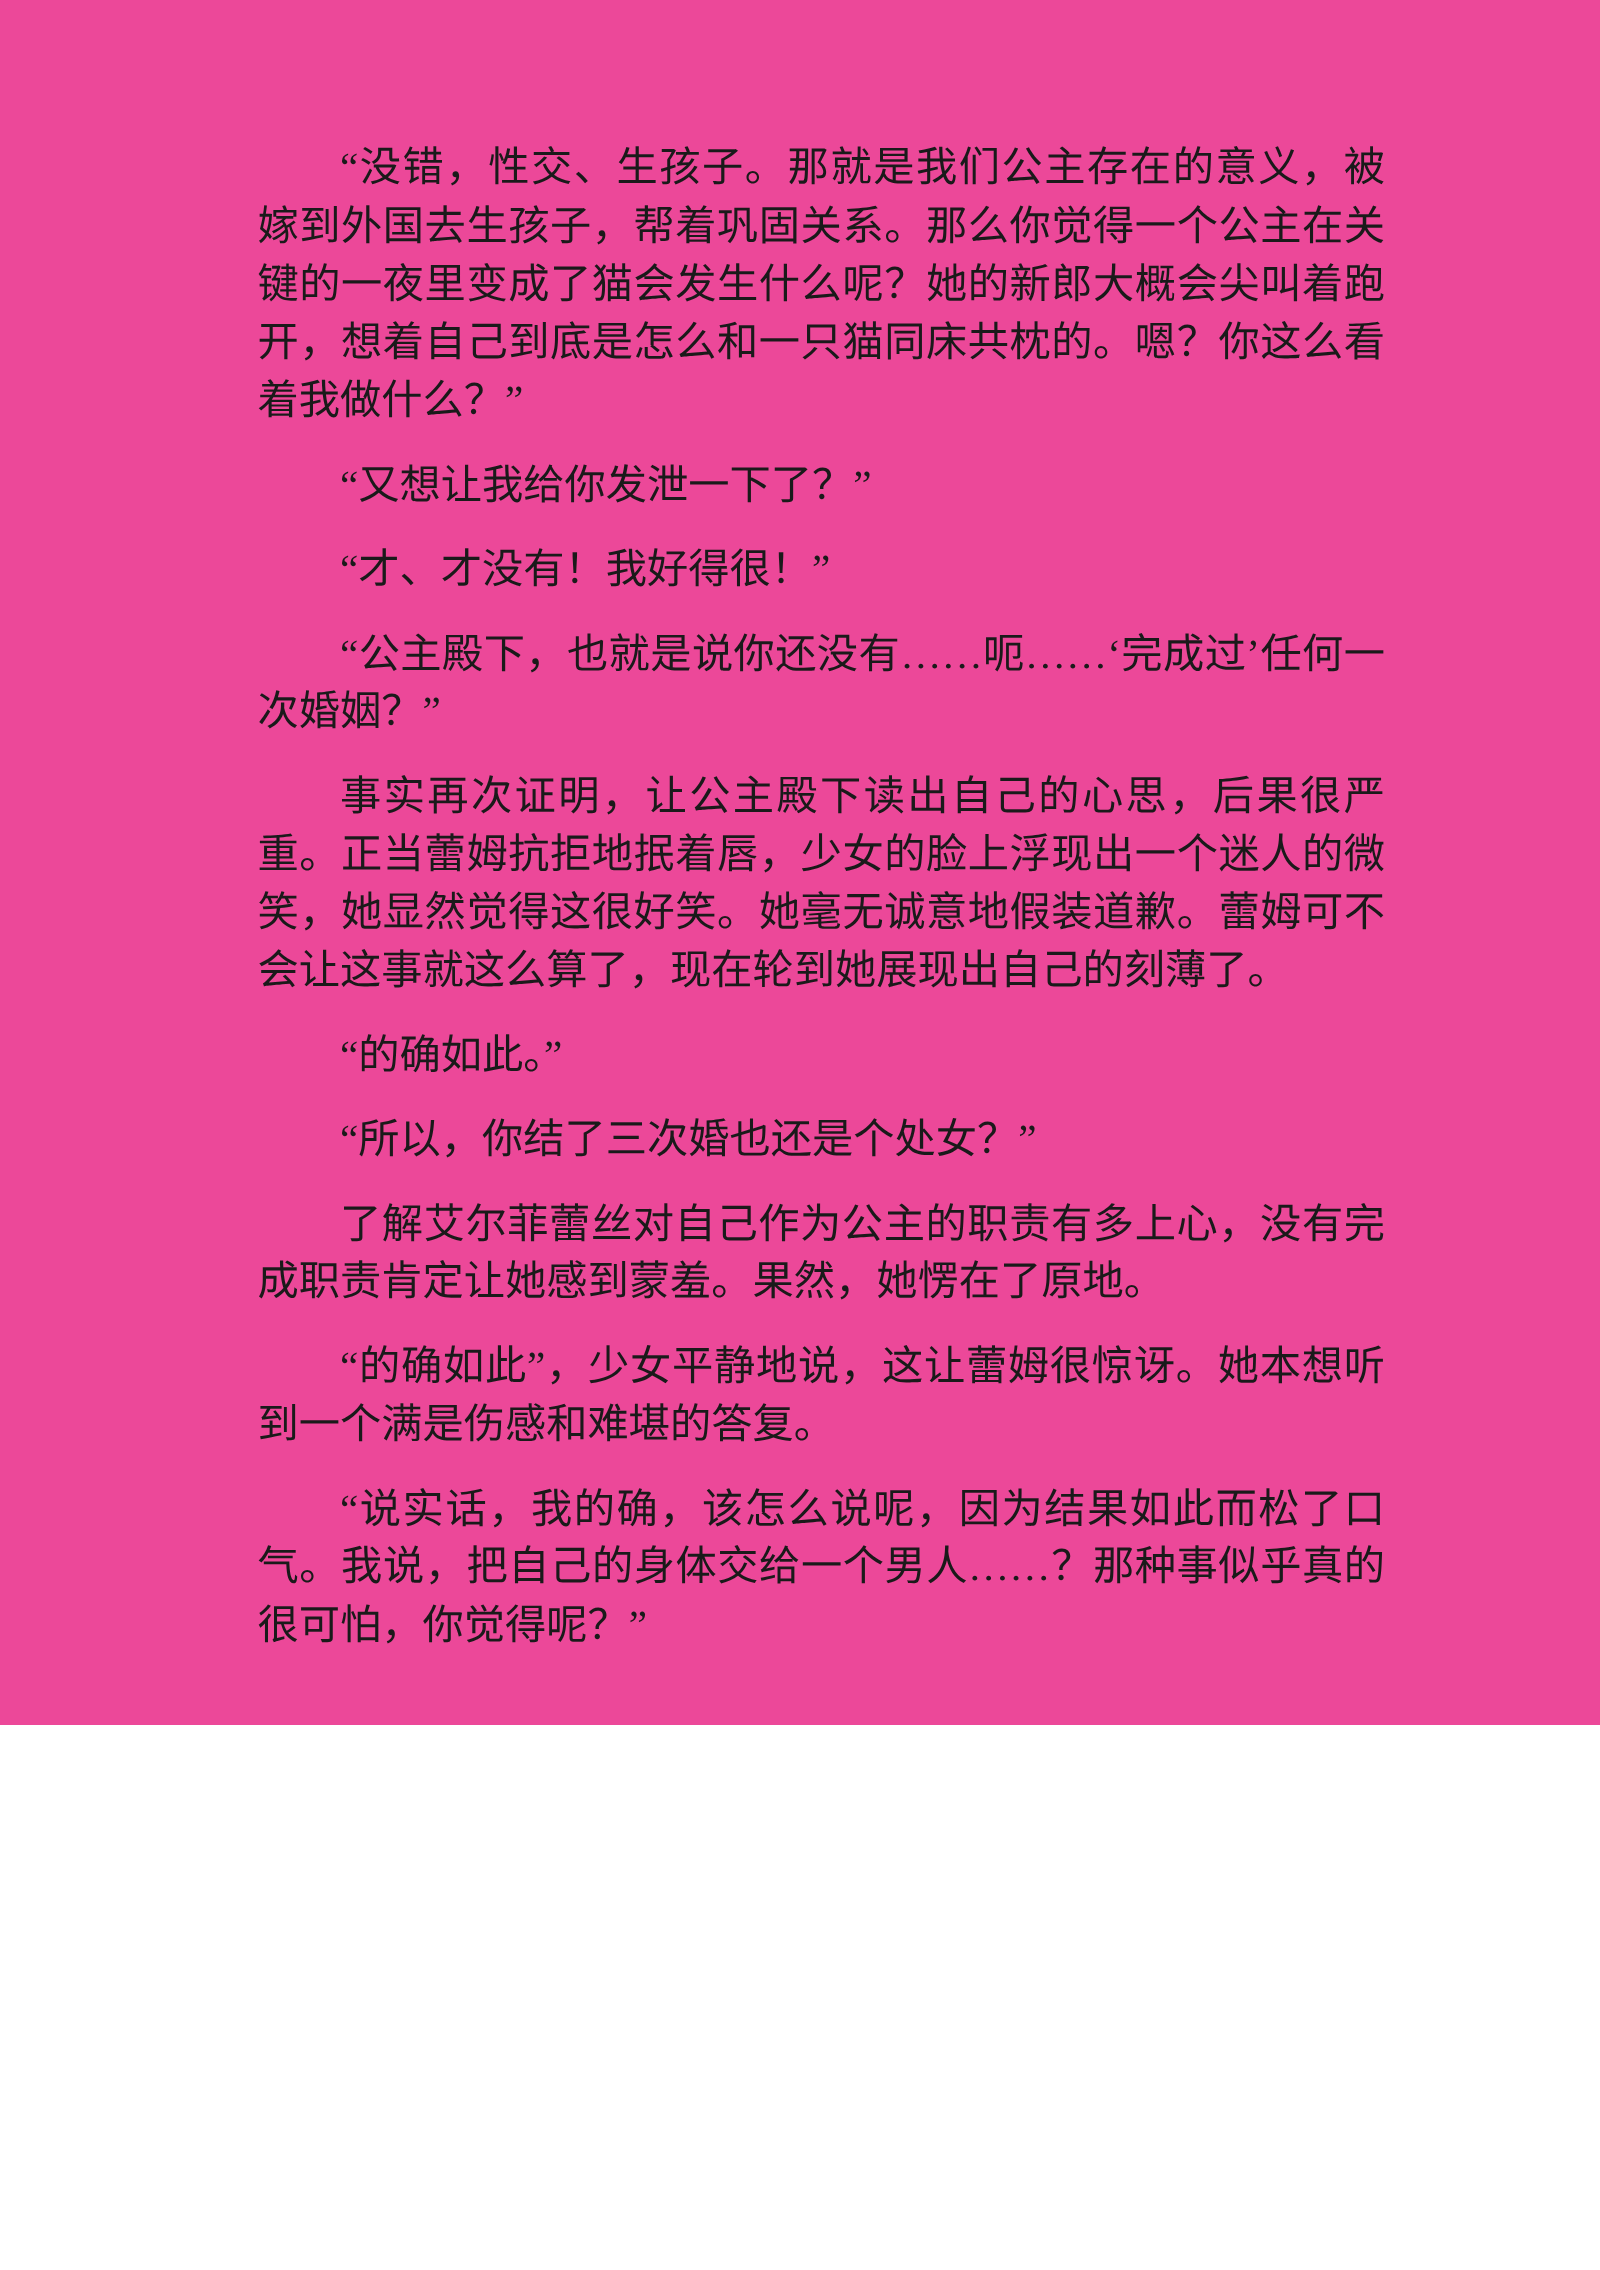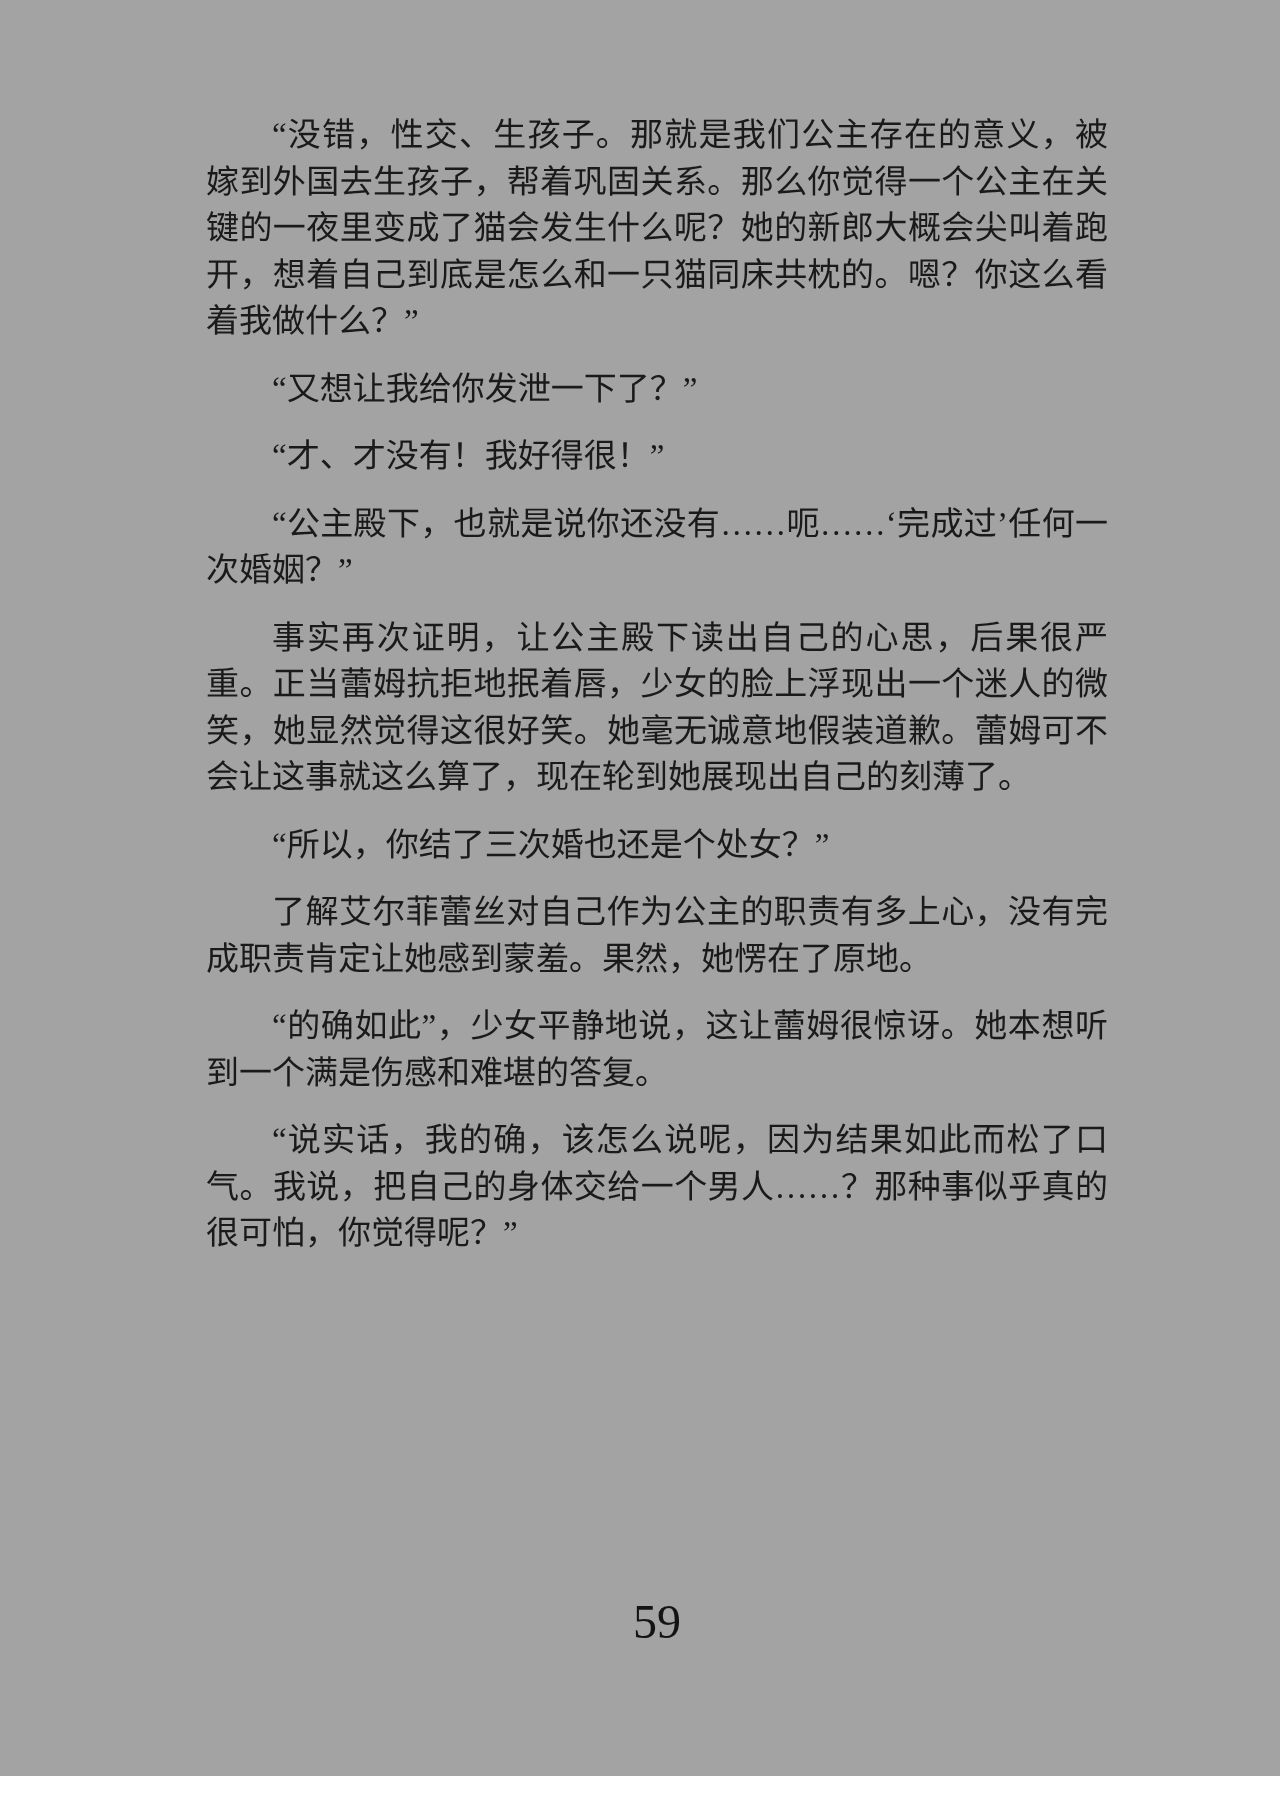--- a/index.html
+++ b/index.html
@@ -3,22 +3,22 @@
 <meta charset="utf-8">
 <style>
   html, body {
     margin: 0;
     padding: 0;
     background: #ffffff;
   }
   .page {
     position: relative;
     width: 1280px;
-    height: 1776px;
-    background: #a3a3a3;
+    height: 1380px;
+    background: #ec4899;
     overflow: hidden;
     font-family: "Liberation Serif", "DejaVu Serif", serif;
   }
   .text-block {
     position: absolute;
     left: 206px;
     top: 112px;
     width: 902px;
   }
   .para {
@@ -45,19 +45,20 @@
 </head>
 <body>
 
 <div class="page">
   <div class="text-block">
     <p class="para">“没错，性交、生孩子。那就是我们公主存在的意义，被嫁到外国去生孩子，帮着巩固关系。那么你觉得一个公主在关键的一夜里变成了猫会发生什么呢？她的新郎大概会尖叫着跑开，想着自己到底是怎么和一只猫同床共枕的。嗯？你这么看着我做什么？”</p>
     <p class="para">“又想让我给你发泄一下了？”</p>
     <p class="para">“才、才没有！我好得很！”</p>
     <p class="para">“公主殿下，也就是说你还没有……呃……‘完成过’任何一次婚姻？”</p>
     <p class="para">事实再次证明，让公主殿下读出自己的心思，后果很严重。正当蕾姆抗拒地抿着唇，少女的脸上浮现出一个迷人的微笑，她显然觉得这很好笑。她毫无诚意地假装道歉。蕾姆可不会让这事就这么算了，现在轮到她展现出自己的刻薄了。</p>
+    <p class="para">“的确如此。”</p>
     <p class="para">“所以，你结了三次婚也还是个处女？”</p>
     <p class="para">了解艾尔菲蕾丝对自己作为公主的职责有多上心，没有完成职责肯定让她感到蒙羞。果然，她愣在了原地。</p>
     <p class="para">“的确如此”，少女平静地说，这让蕾姆很惊讶。她本想听到一个满是伤感和难堪的答复。</p>
     <p class="para">“说实话，我的确，该怎么说呢，因为结果如此而松了口气。我说，把自己的身体交给一个男人……？那种事似乎真的很可怕，你觉得呢？”</p>
   </div>
   <div class="page-number">59</div>
 </div>
 
 </body></html>

